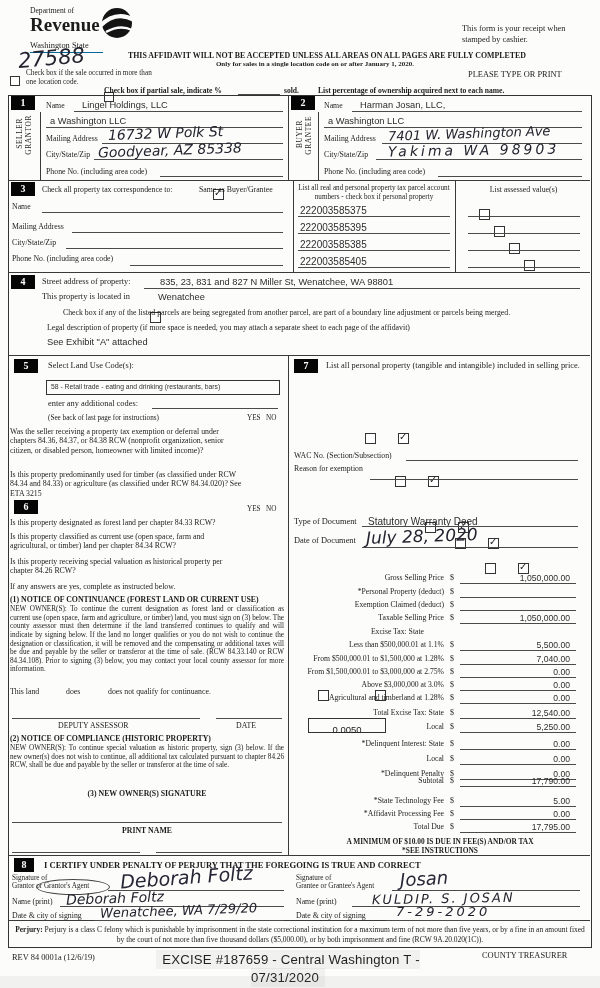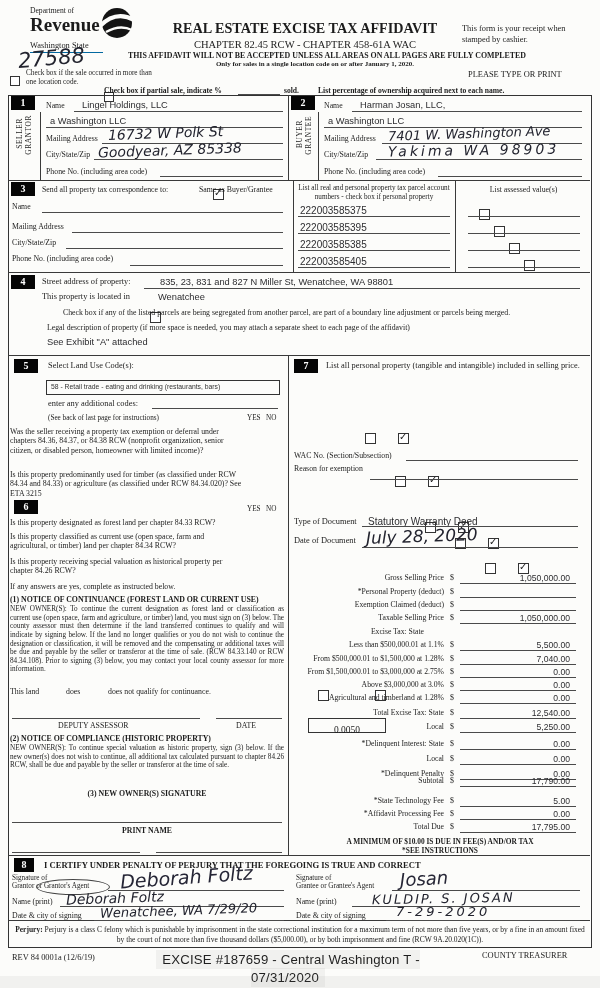--- a/index.html
+++ b/index.html
@@ -44,24 +44,20 @@
     <div class="b" style="font-size:19px;line-height:1;">Revenue</div>
     <div class="lbl2" style="margin-left:0;border-bottom:1px solid #0369a1;display:inline-block;padding-right:14px;">Washington State</div>
   </div>
   <svg class="a" style="left:96px;top:4px;" width="40" height="40" viewBox="0 0 40 40">
     <circle cx="21" cy="19" r="15" fill="#141414"></circle>
     <path d="M4 22 Q 20 6 38 16" stroke="#fcfcfa" stroke-width="4" fill="none"></path>
     <path d="M10 28 Q 24 20 36 26" stroke="#fcfcfa" stroke-width="2.4" fill="none"></path>
   </svg>
   <div class="a hand" style="left:18px;top:46px;font-size:21px;transform:rotate(-5deg);">27588</div>
 
-  <div class="a ctr" style="left:140px;top:20px;width:330px;">
-    <div class="b" style="font-size:14.2px;">REAL ESTATE EXCISE TAX AFFIDAVIT</div>
-    <div style="font-size:10.5px;margin-top:2px;">CHAPTER 82.45 RCW - CHAPTER 458-61A WAC</div>
-  </div>
   <div class="a b ctr" style="left:92px;top:51px;width:470px;font-size:7.9px;">THIS AFFIDAVIT WILL NOT BE ACCEPTED UNLESS ALL AREAS ON ALL PAGES ARE FULLY COMPLETED</div>
   <div class="a b ctr" style="left:150px;top:60px;width:330px;font-size:7px;">Only for sales in a single location code on or after January 1, 2020.</div>
 
   <div class="a lbl2" style="left:462px;top:24px;width:125px;">This form is your receipt when stamped by cashier.</div>
   <div class="a lbl2" style="left:468px;top:70px;">PLEASE TYPE OR PRINT</div>
 
   <span class="a cb sm" style="left:10px;top:71px;"></span>
   <div class="a tiny" style="left:26px;top:69px;width:128px;">Check box if the sale occurred in more than one location code.</div>
 
   <span class="a cb sm" style="left:90px;top:87px;"></span>
@@ -117,21 +113,21 @@
   <span class="a hand" style="left:388px;top:126px;font-size:13px;transform:rotate(-2deg);">7401 W. Washington Ave</span>
   <span class="a ln" style="left:382px;top:133px;width:200px;height:10px;"></span>
   <span class="a lbl" style="left:324px;top:150px;">City/State/Zip</span>
   <span class="a hand" style="left:388px;top:142px;font-size:14px;transform:rotate(-1deg);letter-spacing:3px;">Yakima WA 98903</span>
   <span class="a ln" style="left:376px;top:149px;width:206px;height:10px;"></span>
   <span class="a lbl" style="left:324px;top:167px;">Phone No. (including area code)</span>
   <span class="a ln" style="left:438px;top:166px;width:144px;height:10px;"></span>
 
   
   <div class="a secnum" style="left:11px;top:182px;">3</div>
-  <span class="a lbl" style="left:42px;top:185px;">Send all property tax correspondence to:</span>
+  <span class="a lbl" style="left:42px;top:185px;">Check all property tax correspondence to:</span>
   <span class="a cb checked" style="left:185px;top:185px;"></span>
   <span class="a lbl" style="left:199px;top:185px;">Same as Buyer/Grantee</span>
   <span class="a lbl" style="left:12px;top:202px;">Name</span>
   <span class="a ln" style="left:42px;top:202px;width:241px;height:10px;"></span>
   <span class="a lbl" style="left:12px;top:222px;">Mailing Address</span>
   <span class="a ln" style="left:72px;top:222px;width:211px;height:10px;"></span>
   <span class="a lbl" style="left:12px;top:238px;">City/State/Zip</span>
   <span class="a ln" style="left:66px;top:238px;width:217px;height:10px;"></span>
   <span class="a lbl" style="left:12px;top:254px;">Phone No. (including area code)</span>
   <span class="a ln" style="left:130px;top:255px;width:153px;height:10px;"></span>
@@ -295,21 +291,21 @@
     <span class="mline"></span>
     <span class="mval">0.00</span>
   </div>
   <div class="a mrow" style="top:707px;">
     <span class="mlabel">Total Excise Tax: State</span>
     <span class="mdollar">$</span>
     <span class="mline"></span>
     <span class="mval">12,540.00</span>
   </div>
   <div class="a box" style="left:308px;top:718px;width:76px;height:13px;text-align:center;">
-    <span style="font-size:9.5px;font-family:Liberation Serif, serif;line-height:13px;">0.0050</span>
+    <span style="font-size:9.5px;font-family:Liberation Sans, sans-serif;line-height:13px;">0.0050</span>
   </div>
   <div class="a mrow" style="top:721px;">
     <span class="mlabel">Local</span>
     <span class="mdollar">$</span>
     <span class="mline"></span>
     <span class="mval">5,250.00</span>
   </div>
   <div class="a mrow" style="top:738px;">
     <span class="mlabel">*Delinquent Interest: State</span>
     <span class="mdollar">$</span>

